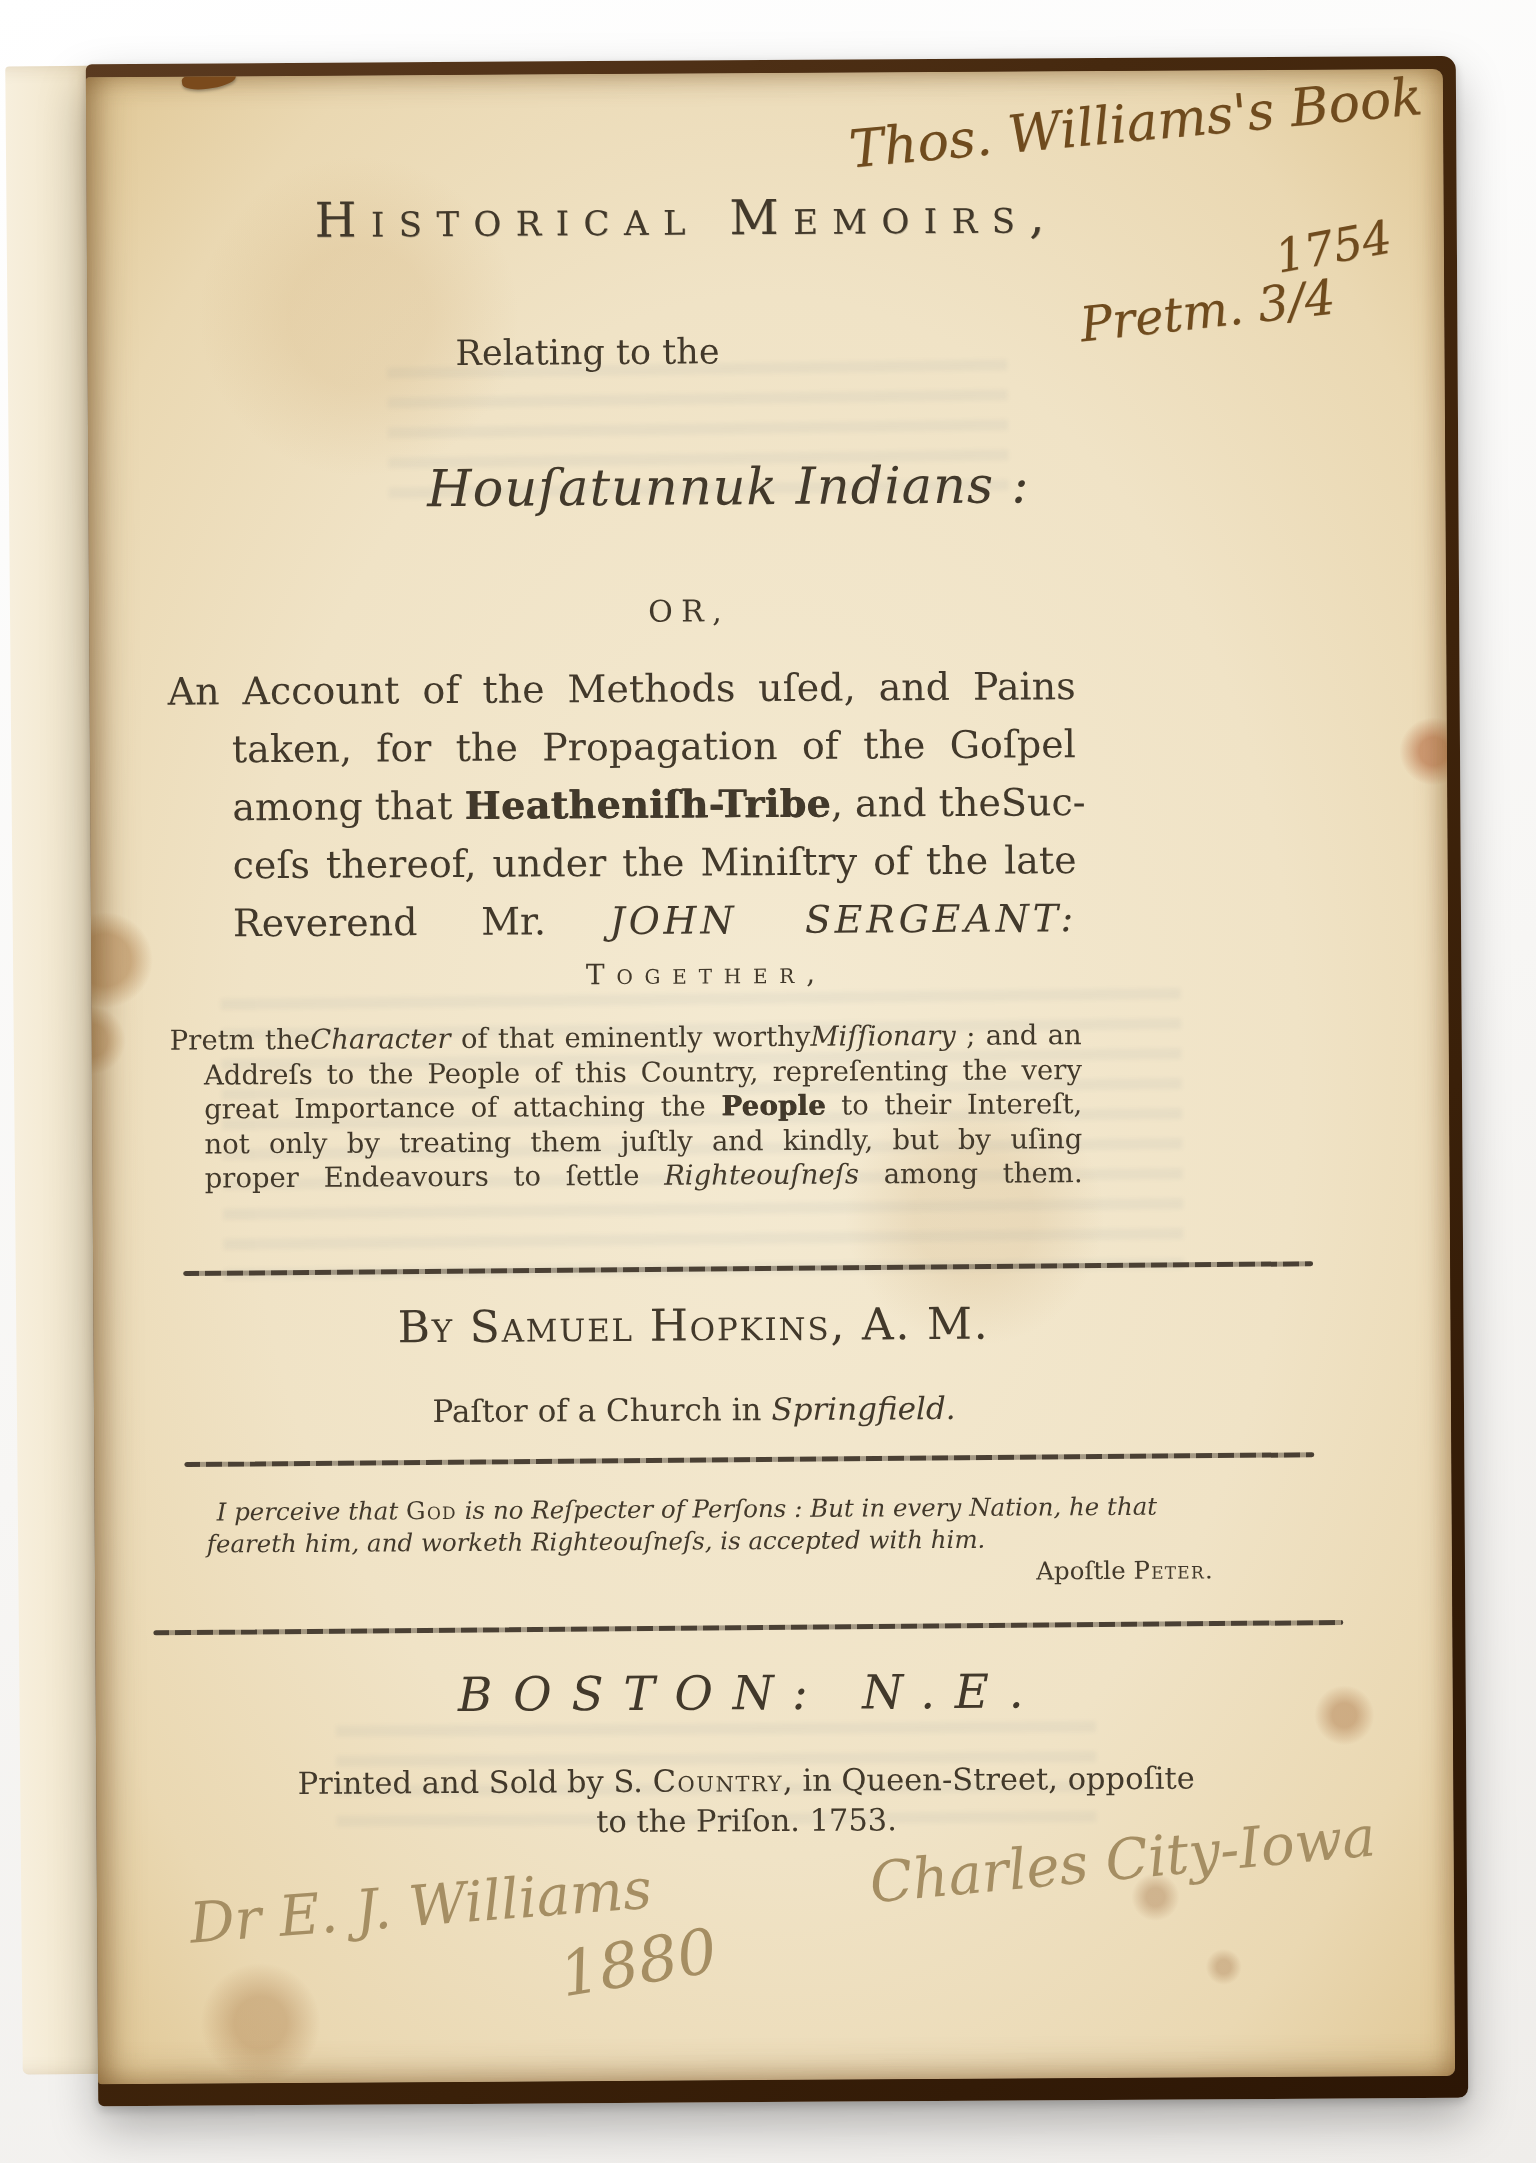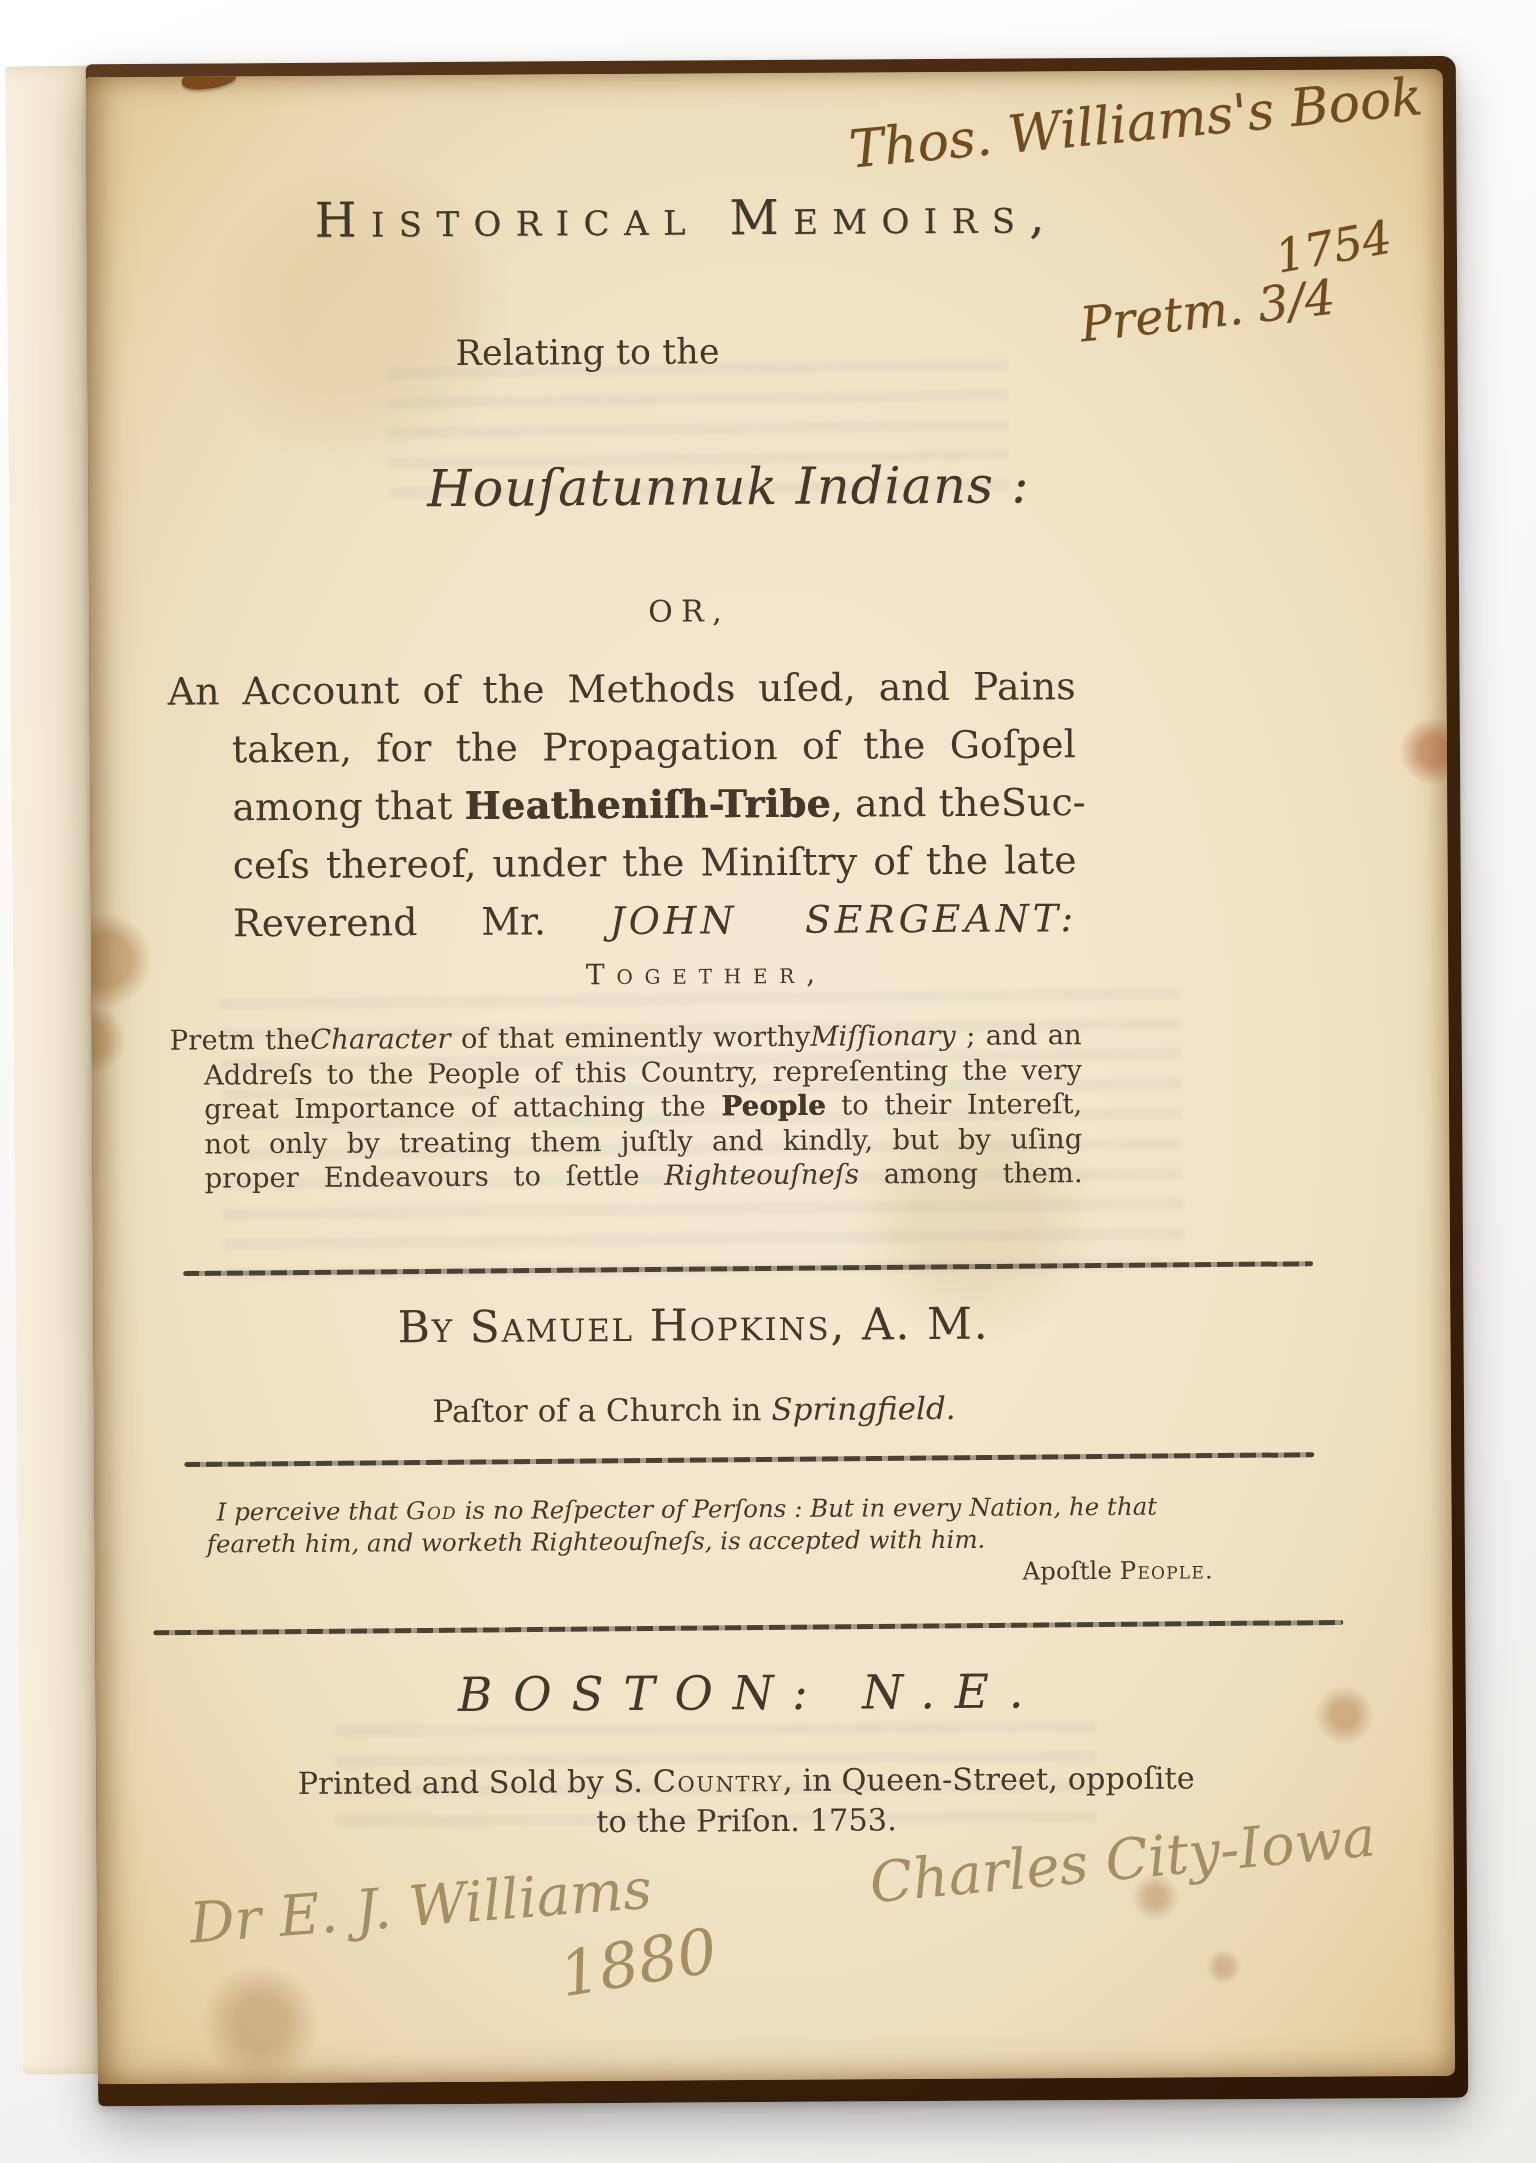--- a/index.html
+++ b/index.html
@@ -107,21 +107,21 @@
   .city{left:155px;top:1592px;width:1000px;font-style:italic;font-size:47px;letter-spacing:.42em;}
   .imprint1{left:100px;top:1690px;width:1100px;font-size:30.5px;}
   .imprint2{left:100px;top:1730px;width:1100px;font-size:30.5px;}
 
   
   .sg-r{}
   .sg-i{font-style:italic;}
   .sg-bl{font-weight:bold;letter-spacing:.01em;text-shadow:.7px 0 0 currentColor;}
   .sg-ic{font-style:italic;letter-spacing:.10em;}
   .sg-sc{font-variant:small-caps;letter-spacing:.05em;}
-  .sg-isc{font-style:italic;font-variant:small-caps;letter-spacing:.05em;}
+  .sg-isc{font-variant:small-caps;letter-spacing:.05em;}
 
   
   .hand{position:absolute;font-style:italic;white-space:nowrap;}
   .hw-top{color:#6f4b1e;text-shadow:.4px .4px .6px rgba(111,75,30,.4);}
   .hw-owner{left:762px;top:22px;font-size:52px;transform:rotate(-5deg);}
   .hw-year{left:1188px;top:150px;font-size:46px;transform:rotate(-10deg);}
   .hw-price{left:992px;top:212px;font-size:48px;transform:rotate(-6deg);}
   .hw-bottom{color:#a58e63;}
   .hw-owner2{left:92px;top:1798px;font-size:56px;transform:rotate(-4deg);}
   .hw-place{left:772px;top:1756px;font-size:56px;transform:rotate(-5deg);}
@@ -172,21 +172,21 @@
       <div class="rule rule1"></div>
 
       <div class="print center byline">By Samuel Hopkins, A. M.</div>
       <div class="print center pastor"><span class="sg-r">Paſtor of a Church in </span><span class="sg-i">Springfield.</span></div>
 
       <div class="rule rule2"></div>
 
       <div class="print epigraph">
         <div class="epiline1"><span class="sg-i">I perceive that </span><span class="sg-isc">God</span><span class="sg-i"> is no Reſpecter of Perſons :  But in every Nation, he that</span></div>
         <div><span class="sg-i">feareth him, and worketh Righteouſneſs, is accepted with him.</span></div>
-        <div class="attribution"><span class="sg-r">Apoſtle </span><span class="sg-sc">People.</span></div>
+        <div class="attribution"><span class="sg-r">Apoſtle </span><span class="sg-sc">Peter.</span></div>
       </div>
 
       <div class="rule rule3"></div>
 
       <div class="print center city">BOSTON: N.E.</div>
       <div class="print center imprint1"><span class="sg-r">Printed and Sold by S. </span><span class="sg-sc">Country</span><span class="sg-r">, in Queen-Street, oppoſite</span></div>
       <div class="print center imprint2">to the Priſon.   1753.</div>
 
       <div class="hand hw-bottom hw-owner2">Dr E. J. Williams</div>
       <div class="hand hw-bottom hw-place">Charles City-Iowa</div>

